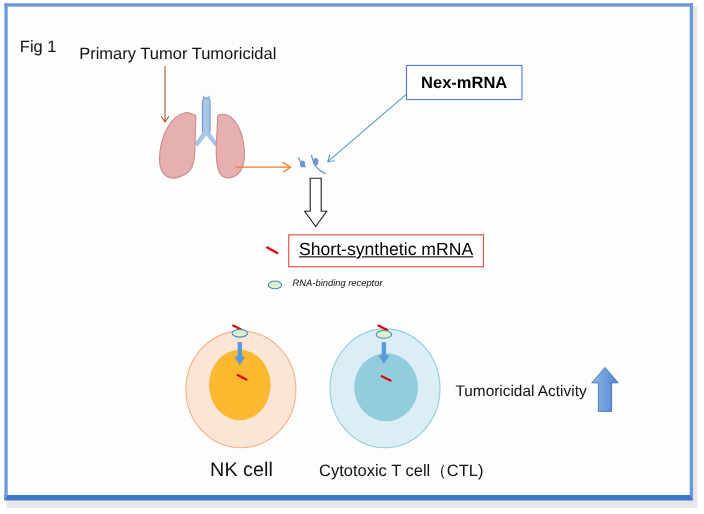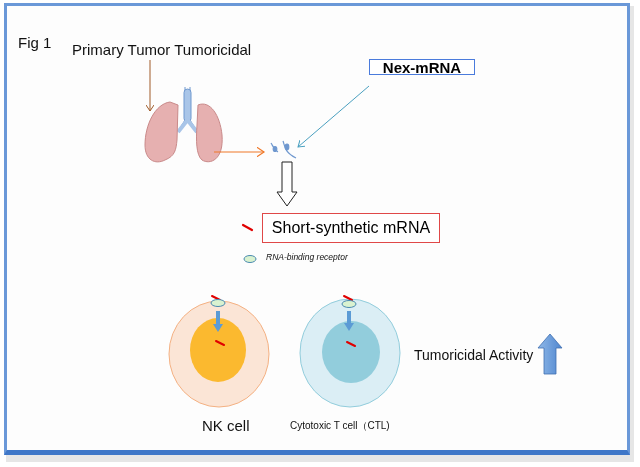--- a/index.html
+++ b/index.html
@@ -2,26 +2,26 @@
 <html><head>
 <meta charset="utf-8">
 <style>
   html,body{margin:0;padding:0;background:#ffffff;}
   body{width:640px;height:467px;position:relative;overflow:hidden;font-family:"Liberation Sans",sans-serif;}
   .frame{position:absolute;left:4px;top:3px;width:626px;height:452px;border:3px solid #6a98d8;border-bottom:5px solid #3f77c8;background:#fdfdfd;box-sizing:border-box;}
   .frame-shadow{position:absolute;left:6px;top:6px;width:628px;height:456px;background:#e6e6e6;}
   .txt{position:absolute;white-space:nowrap;color:#111;}
   #fig-label{left:18px;top:16px;font-size:15px;margin-top:18px;}
   #primary-label{left:72px;top:41px;font-size:15px;}
-  #nex-box{position:absolute;left:369px;top:59px;width:106px;height:16px;border:1px solid #4a7bdc;background:#fff;box-sizing:border-box;display:flex;align-items:center;justify-content:center;font-weight:bold;font-size:15px;}
-  #ssm-box{position:absolute;left:262px;top:213px;width:178px;height:30px;border:1px solid #e04848;background:#fff;box-sizing:border-box;display:flex;align-items:center;justify-content:center;font-size:16px;}
+  #nex-box{position:absolute;left:369px;top:59px;width:106px;height:32px;border:1px solid #4a7bdc;background:#fff;box-sizing:border-box;display:flex;align-items:center;justify-content:center;font-weight:bold;font-size:15px;}
+  #ssm-box{position:absolute;left:262px;top:213px;width:178px;height:30px;border:1px solid #e04848;background:#fff;box-sizing:border-box;display:flex;align-items:center;justify-content:center;font-size:16px;text-decoration:underline;}
   #rbr-label{left:266px;top:252px;font-size:8.5px;font-style:italic;}
   #tumor-label{left:414px;top:347px;font-size:14px;}
-  #nk-label{left:202px;top:417px;font-size:15px;}
-  #ctl-label{left:290px;top:419px;font-size:10px;}
+  #nk-label{left:191px;top:417px;font-size:18px;}
+  #ctl-label{left:290px;top:419px;font-size:15px;}
   svg.overlay{position:absolute;left:0;top:0;}
 </style>
 </head>
 <body>
 
 <div class="frame-shadow"></div>
 <div class="frame"></div>
 
 <svg class="overlay" width="640" height="467">
   <defs>

